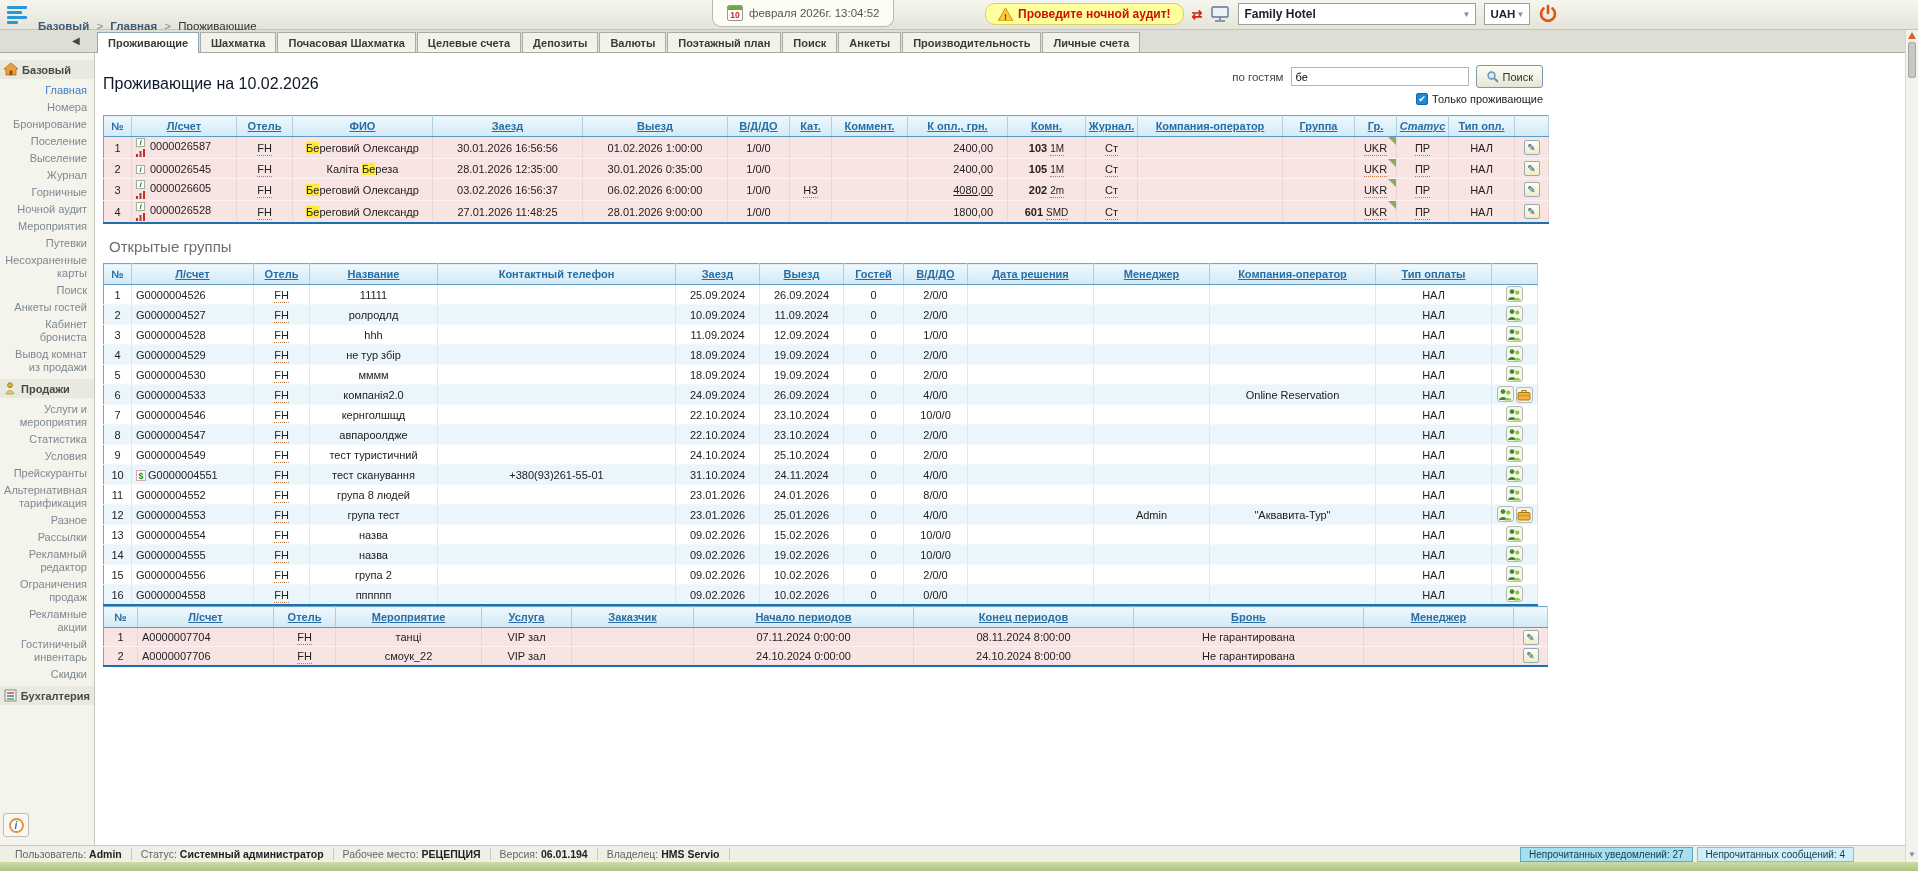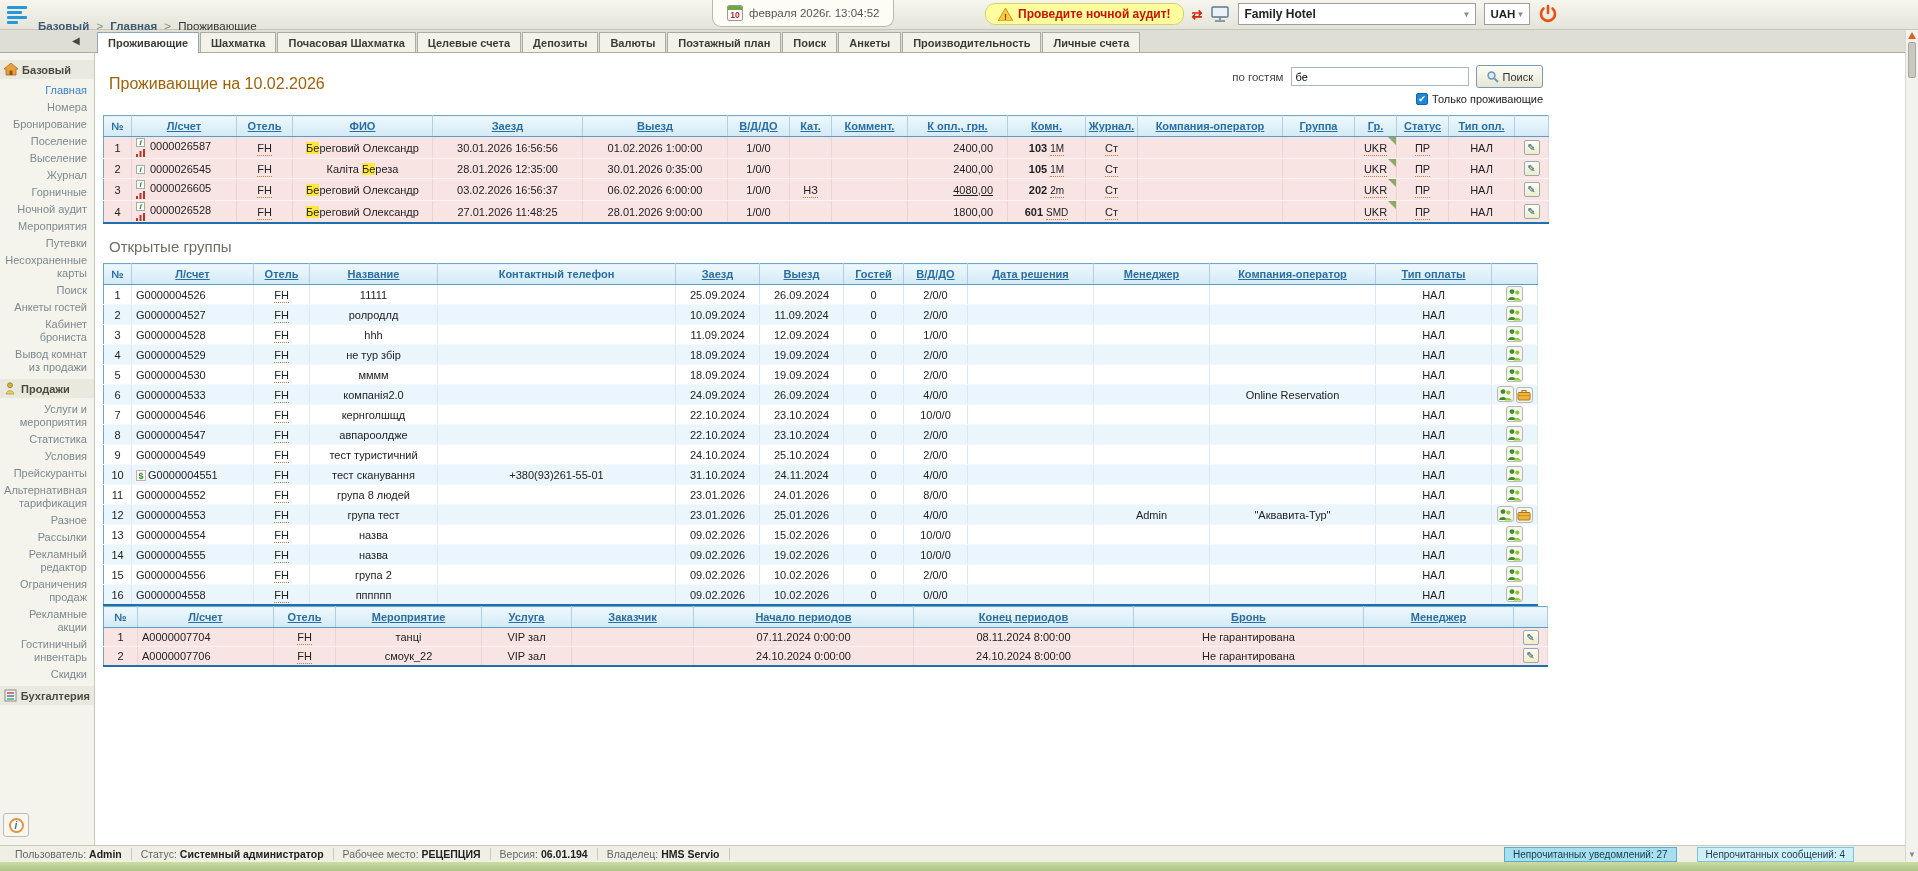--- a/index.html
+++ b/index.html
@@ -52,21 +52,21 @@
     line-height:13px;cursor:pointer}
   .side-item.active{color:#3A80C8}
   .info-bubble-box{position:absolute;bottom:8px;left:3px;width:26px;height:24px;background:#F8F8F0;
     border:1px solid #BBB;border-radius:3px;display:flex;align-items:center;justify-content:center;cursor:pointer}
   .info-bubble{display:inline-block;width:15px;height:15px;border:2px solid #E89040;border-radius:50%;
     background:#fff;color:#3070C0;font-weight:bold;font-size:10px;line-height:11px;text-align:center;
     font-style:italic}
   .content{position:relative;flex:1;background:#fff;padding:8px;overflow:hidden}
   
   .head-row{display:flex;justify-content:space-between;width:1440px}
-  .page-title{font-size:16px;color:#a16207;margin:14px 0 0 6px}
+  .page-title{font-size:16px;color:#0f172a;margin:14px 0 0 0}
   .search-col{display:flex;flex-direction:column;align-items:flex-end;margin-top:4px}
   .search-row{display:flex;align-items:center;gap:7px}
   .search-label{font-size:11.5px;color:#444}
   .search-input{width:178px;height:19px;border:1px solid #A8B8C0;font-size:11px;padding:1px 4px;
     font-family:"Liberation Sans",sans-serif}
   .search-btn{display:flex;align-items:center;gap:4px;height:23px;padding:0 9px;cursor:pointer;
     border:1px solid #7A9AB0;border-radius:3px;background:linear-gradient(#FDFDF5,#E6E6D6);
     font-size:11px;color:#333;font-family:"Liberation Sans",sans-serif}
   .check-row{display:flex;align-items:center;gap:4px;margin-top:5px}
   .cb{display:inline-block;width:12px;height:12px;background:#1E88D8;border:1px solid #1567A8;
@@ -112,21 +112,21 @@
     border-left:4px solid transparent;border-right:4px solid transparent;border-bottom:7px solid #E06020}
   .scroll-thumb{position:absolute;top:12px;left:2px;width:8px;height:36px;background:#C8C8C0;
     border:1px solid #A8A8A0;border-radius:2px}
   .scroll-down{position:absolute;bottom:3px;left:2px;color:#888;font-size:8px;line-height:8px}
   
   .statusbar{display:flex;align-items:center;height:17px;background:#EFEFE5;
     border-top:1px solid #C8C8BE;font-size:10.5px;color:#666;padding:0 6px}
   .sb-seg{padding:0 9px;border-right:1px solid #C8C8C0;white-space:nowrap}
   .sb-seg:last-of-type{border-right:none}
   .sb-val{font-weight:bold;color:#222;margin-left:3px}
-  .badges{margin-left:auto;margin-right:58px;display:flex;gap:20px}
+  .badges{margin-left:auto;margin-right:58px;display:flex;gap:4px}
   .badge{font-size:10px;padding:1px 8px;border:1px solid #5FA8C8;background:#A5DFF0;color:#17394A;
     white-space:nowrap;cursor:pointer}
   .badge.msg{background:#CFEFF8;border-color:#7FC4DC}
   .greenstrip{height:9px;background:linear-gradient(#CBDCA4,#AEC482)}
 </style>
 </head>
 <body>
 
 <div class="topbar">
   <span class="logo">
@@ -287,21 +287,21 @@
             <th style="width: 145px;"><span class="hl-link">Выезд</span></th>
             <th style="width: 62px;"><span class="hl-link">В/Д/ДО</span></th>
             <th style="width: 42px;"><span class="hl-link">Кат.</span></th>
             <th style="width: 76px;"><span class="hl-link">Коммент.</span></th>
             <th style="width: 100px;"><span class="hl-link">К опл., грн.</span></th>
             <th style="width: 78px;"><span class="hl-link">Комн.</span></th>
             <th style="width: 52px;"><span class="hl-link">Журнал.</span></th>
             <th style="width: 145px;"><span class="hl-link">Компания-оператор</span></th>
             <th style="width: 72px;"><span class="hl-link">Группа</span></th>
             <th style="width: 42px;"><span class="hl-link">Гр.</span></th>
-            <th style="width: 52px;"><span class="hl-link">Статус</span></th>
+            <th style="width: 52px; font-style: italic;"><span class="hl-link">Статус</span></th>
             <th style="width: 66px;"><span class="hl-link">Тип опл.</span></th>
             <th style="width: 34px;"></th>
           </tr>
         </thead>
       <tbody>
           <tr>
             <td>1</td>
             <td class="cell-account"><span class="icol">
                 <span class="ic-info">i</span>
                 <svg width="9" height="9">

